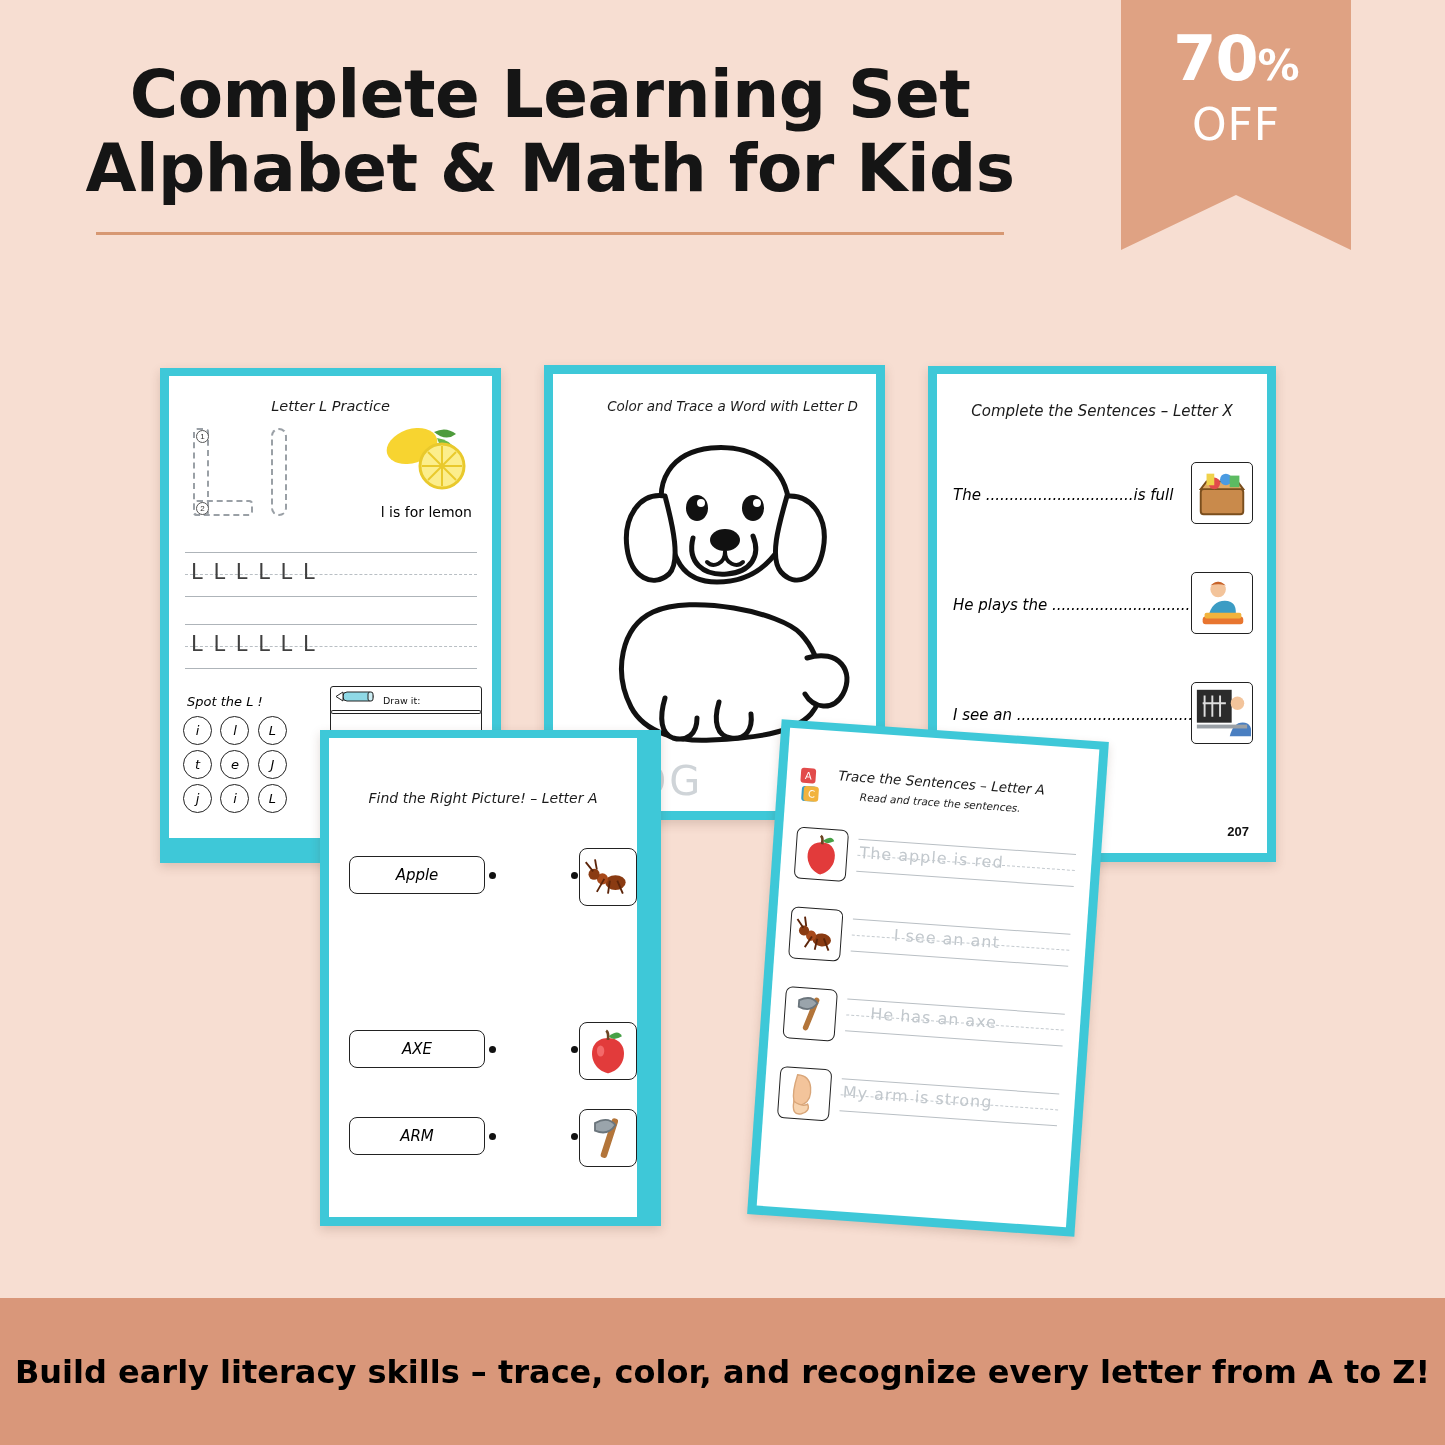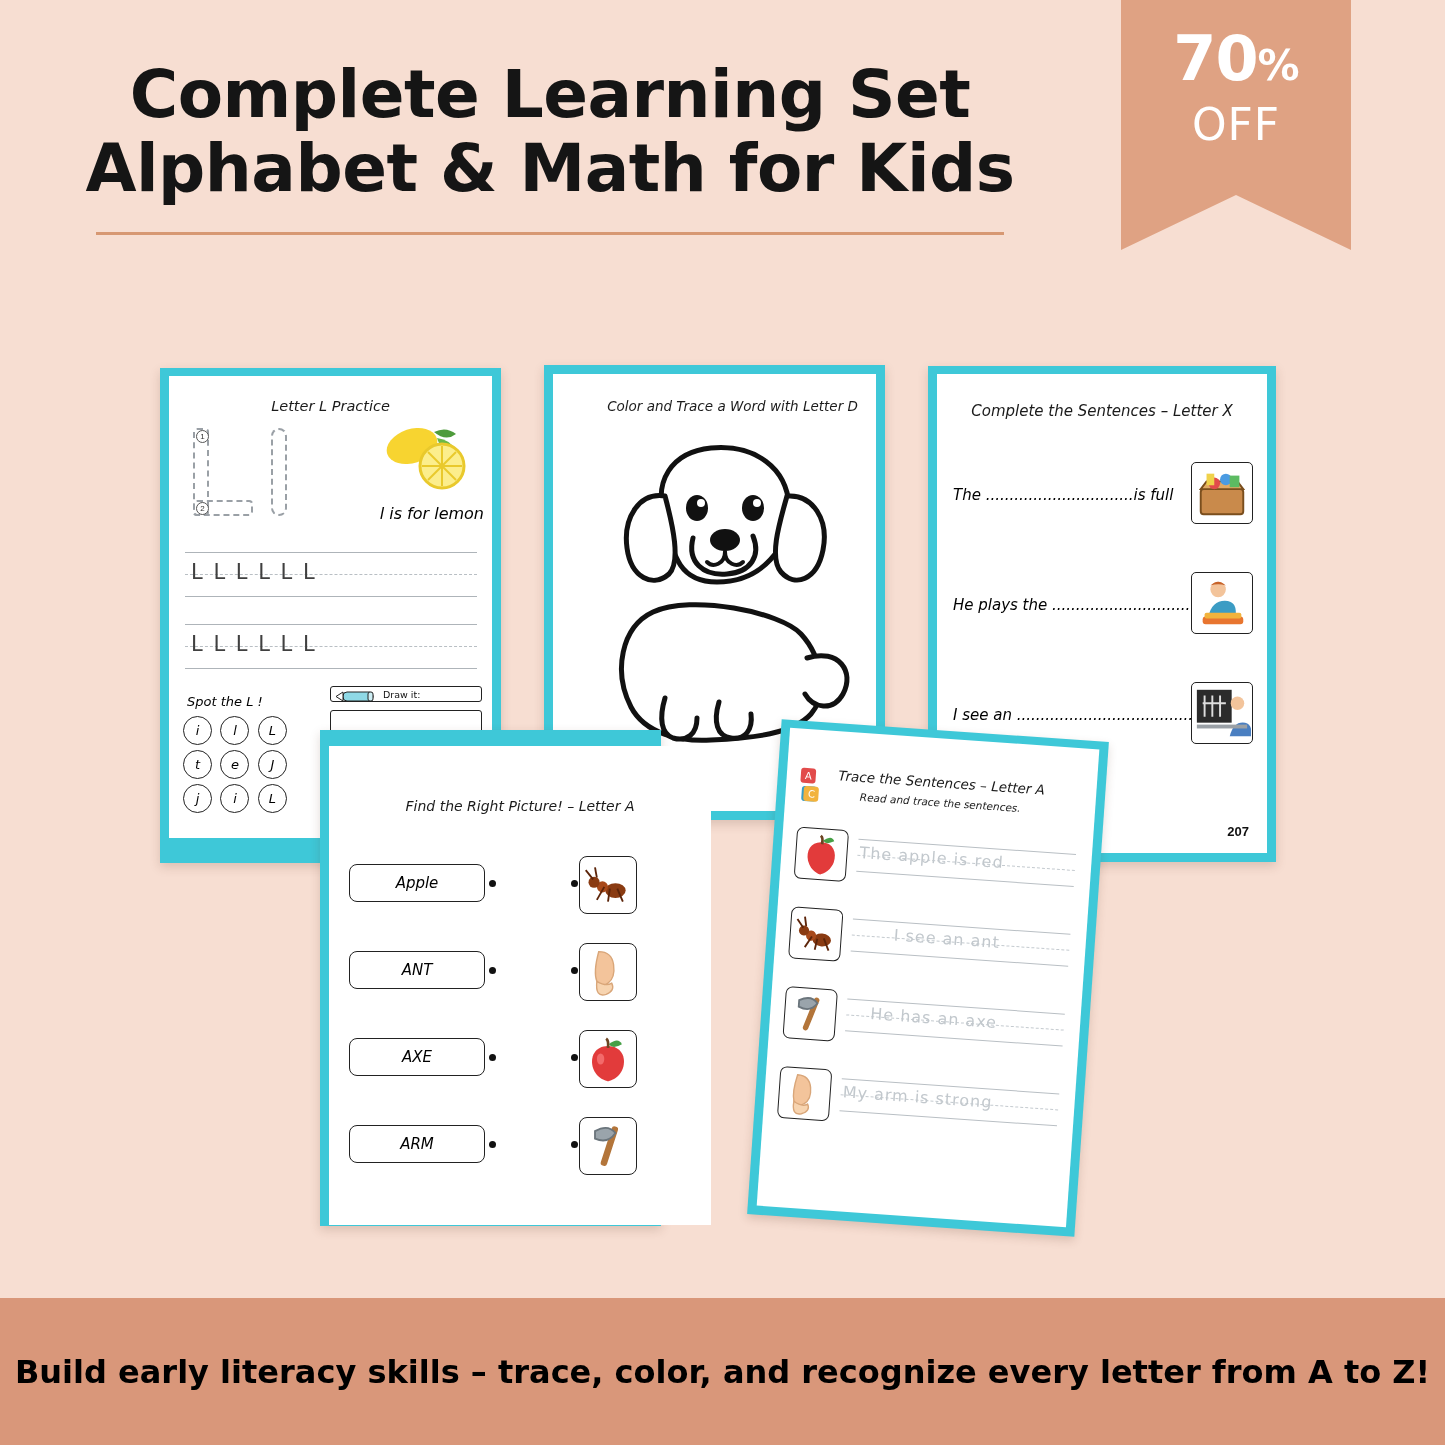--- a/index.html
+++ b/index.html
@@ -104,32 +104,32 @@
   }
   .num {
     position:absolute;
     width:13px;height:13px;border-radius:50%;
     background:#fff;border:1px solid #555;
     font-size:8px;line-height:12px;text-align:center;color:#333;
   }
   .lemon {
     position:absolute; right:14px; top:48px; width:96px; height:68px;
   }
-  .lemon-text { position:absolute; right:8px; top:128px; font-size:16px; font-style:italic; }
+  .lemon-text { position:absolute; right:20px; top:128px; font-size:14px; }
 
   .trace-band { position:absolute; left:16px; width:292px; }
   .tb-line { position:absolute; left:0; width:292px; border-top:1px solid #aeb4b9; }
   .tb-dash { position:absolute; left:0; width:292px; border-top:1px dashed #b9bfc4; }
   .ghost-L {
     position:absolute; color:#404040; font-size:21px; letter-spacing:2px;
     font-family:"DejaVu Sans", sans-serif;
   }
   .spot { position:absolute; left:18px; top:318px; font-size:13px; font-style:italic; }
   .drawit {
-    position:absolute; right:10px; top:310px; width:152px; height:16px;
+    position:absolute; right:10px; top:310px; width:152px; height:28px;
     border:1px solid #222; border-radius:3px; background:#fff;
     font-size:9.5px; display:flex; align-items:center; padding-left:52px; color:#111;
   }
   .pencil { position:absolute; left:4px; top:4px; width:44px; height:11px; }
   .drawbox { position:absolute; right:10px; top:334px; width:152px; height:112px; border:1px solid #222; border-radius:3px; }
   .circles { position:absolute; left:14px; top:340px; }
   .circ {
     width:29px;height:29px;border:1.3px solid #222;border-radius:50%;
     display:inline-flex;align-items:center;justify-content:center;
     font-size:13px;font-style:italic;margin:0 4px 5px 0;
@@ -155,21 +155,21 @@
   .srow .txt { position:absolute; left:0; top:24px; font-size:15px; font-style:italic; }
   .srow .pic {
     position:absolute; right:0; top:0; width:62px; height:62px;
     border:1px solid #222; border-radius:5px; background:#fff;
     display:flex;align-items:center;justify-content:center;overflow:hidden;
   }
   .pageno { position:absolute; right:18px; bottom:14px; font-weight:bold; font-size:13px; color:#111; }
 
   
   #sheet4 { left: 320px; top: 730px; width: 341px; height: 496px; }
-  #sheet4 .page { left: 9px; top: 16px; width: 382px; height: 479px; }
+  #sheet4 .page { left: 9px; top: 8px; width: 308px; height: 479px; }
   #sheet4 .title { font-size: 14px; margin-top: 52px; }
   .matchrow { position:absolute; left:20px; width:288px; height:62px; }
   .wordpill {
     position:absolute; left:0; top:8px; width:136px; height:38px;
     border:1.4px solid #222; border-radius:8px; background:#fff;
     display:flex; align-items:center; justify-content:center;
     font-size:15px; font-style:italic; font-family:"DejaVu Sans", sans-serif;
   }
   .dot { position:absolute; width:7px;height:7px;border-radius:50%;background:#111; }
   .picbox {
@@ -403,31 +403,20 @@
             <path d="M24 30 L16 44"></path>
               <path d="M30 32 L28 46"></path>
               <path d="M38 32 L44 46"></path>
             <path d="M12 22 L4 12"></path>
               <path d="M16 20 L14 9"></path>
           </g>
         </svg>
       </div>
     </div>
 
-    <div class="matchrow" style="top:197px;">
-      <div class="wordpill">ANT</div>
-      <div class="dot" style="left:140px;top:24px;"></div>
-      <div class="dot" style="left:222px;top:24px;"></div>
-      <div class="picbox">
-        <svg viewBox="0 0 56 56" width="52" height="52">
-          <path d="M18 6 q14 0 16 14 q2 14 -6 20 q-8 6 -12 -2 q-4 -10 2 -32z" fill="#f3c49b" stroke="#d9a679" stroke-width="1.5"></path>
-          <path d="M16 38 q10 6 16 2 q4 8 -6 12 q-12 4 -10 -14z" fill="#f7d4b0" stroke="#d9a679" stroke-width="1.5"></path>
-        </svg>
-      </div>
-    </div>
 
     <div class="matchrow" style="top:284px;padding-left:13px;">
       <div class="wordpill">AXE</div>
       <div class="dot" style="left:140px;top:24px;"></div>
       <div class="dot" style="left:222px;top:24px;"></div>
       <div class="picbox">
         <svg viewBox="0 0 56 56" width="52" height="52">
           <path d="M28 14 C14 14 8 26 12 38 C16 50 28 52 28 52 C28 52 40 50 44 38 C48 26 42 14 28 14 Z" fill="#e23b3b"></path>
           <path d="M28 16 q1 -8 -2 -10" stroke="#6d4422" stroke-width="3" fill="none"></path>
           <path d="M29 12 q10 -8 14 0 q-10 6 -14 0z" fill="#46a046"></path>

